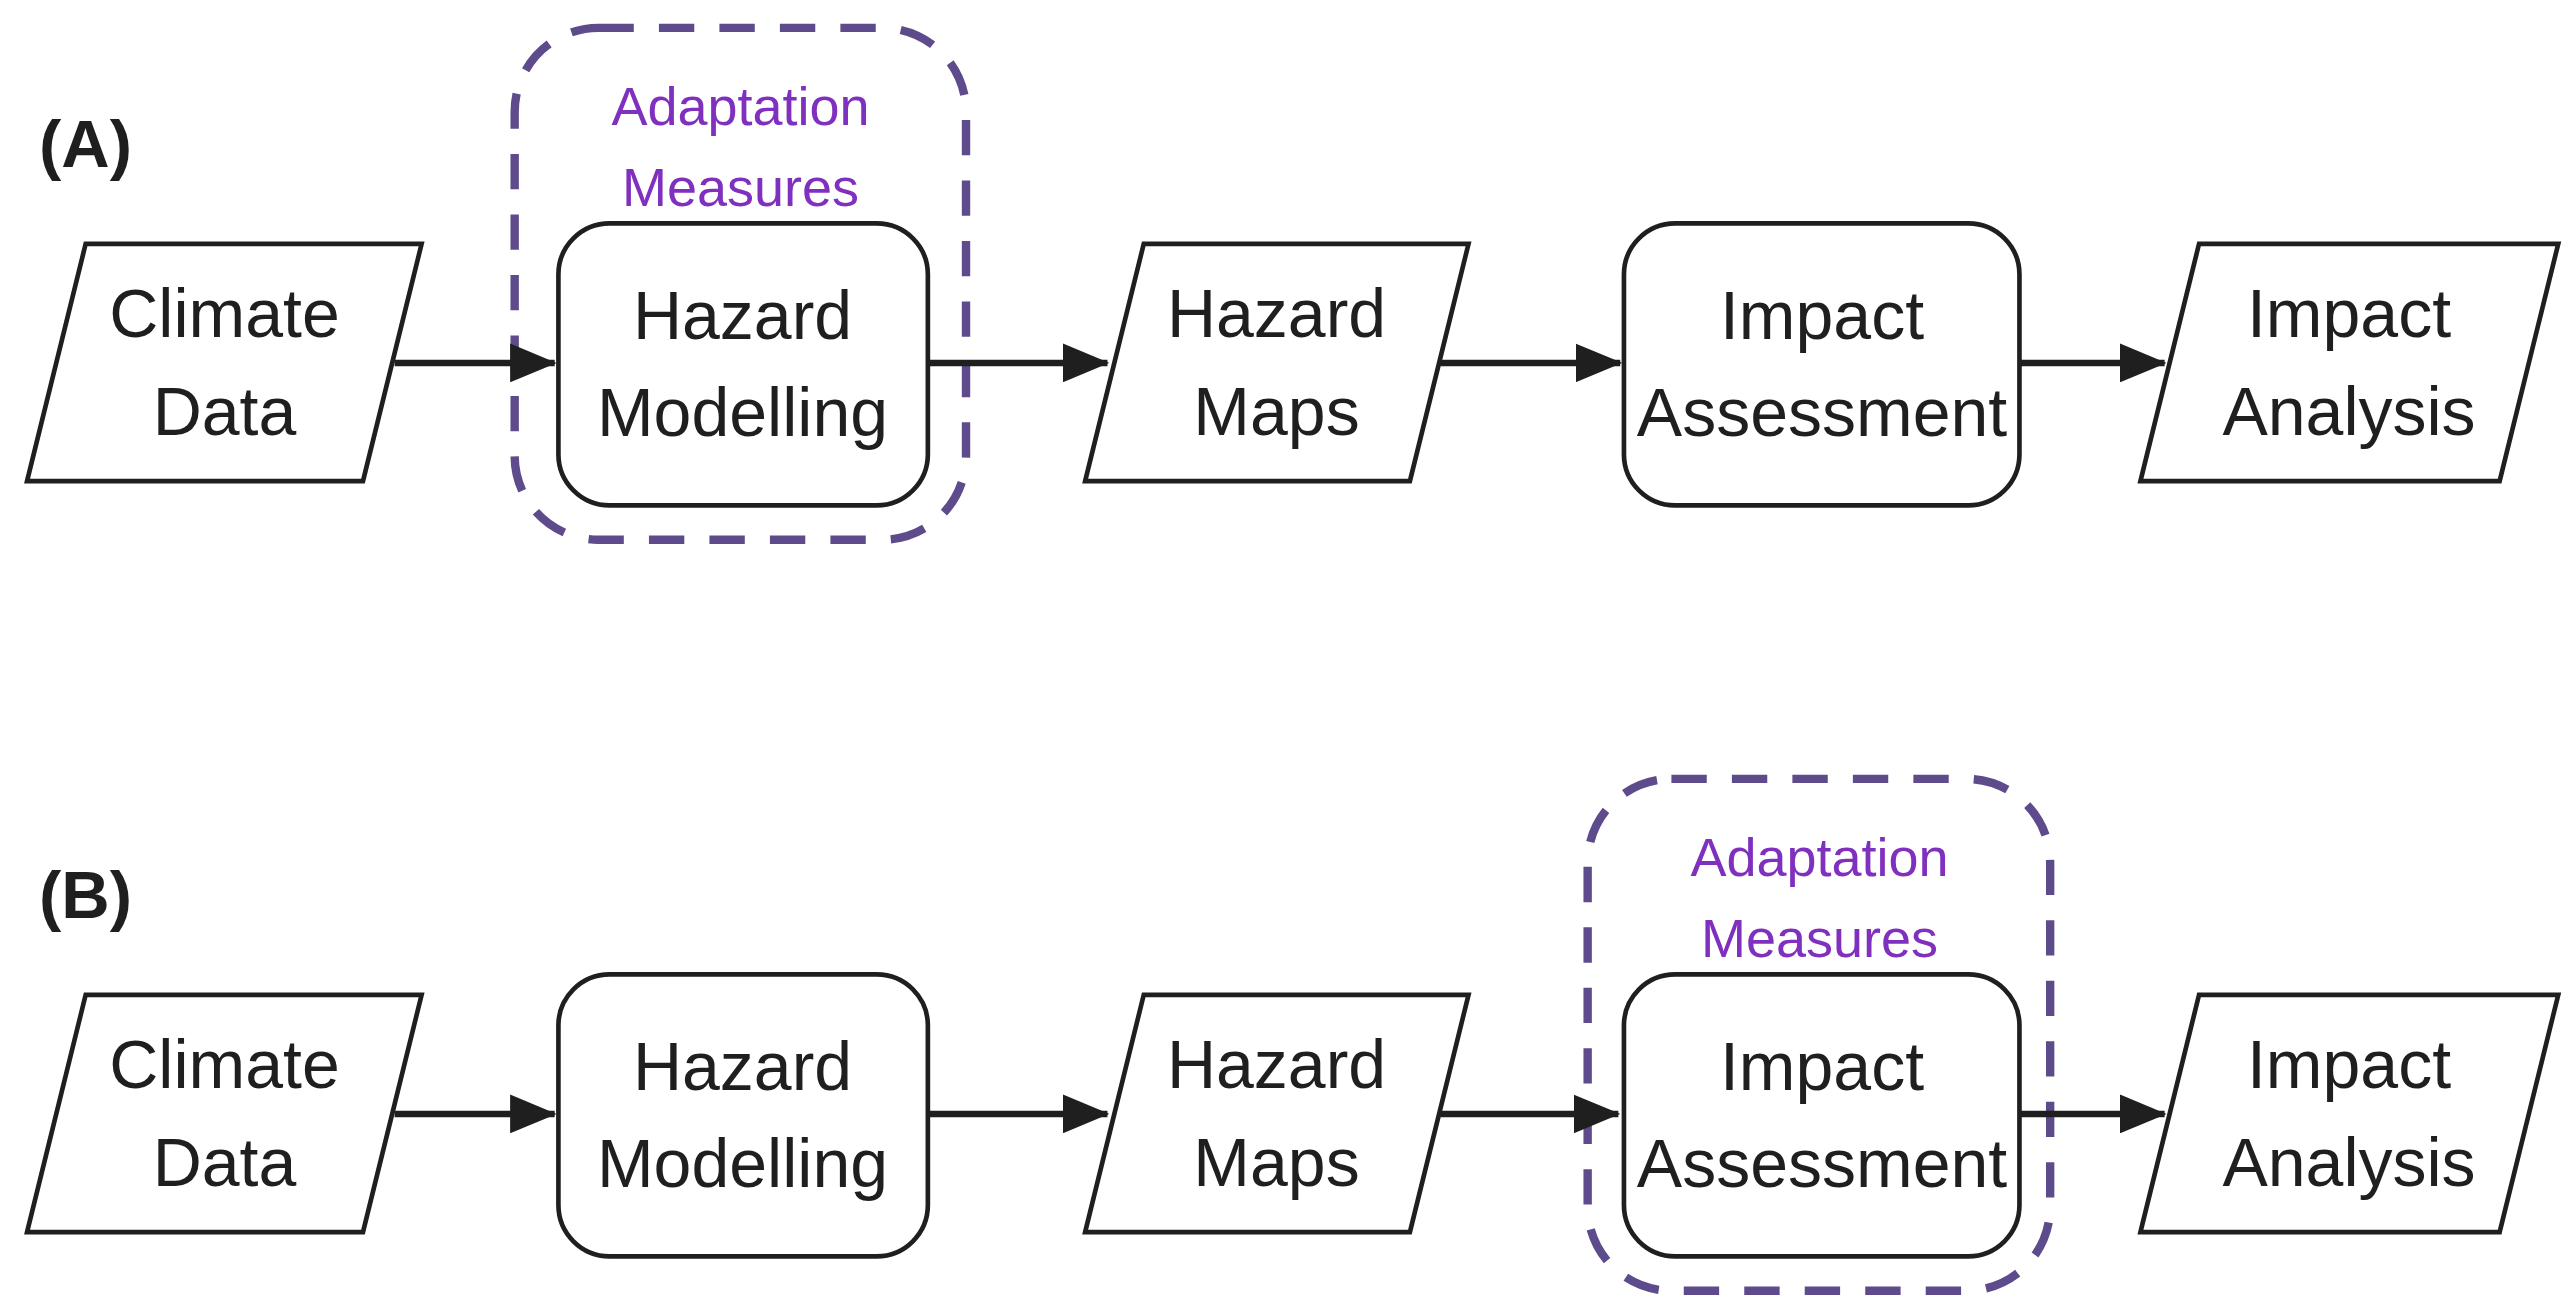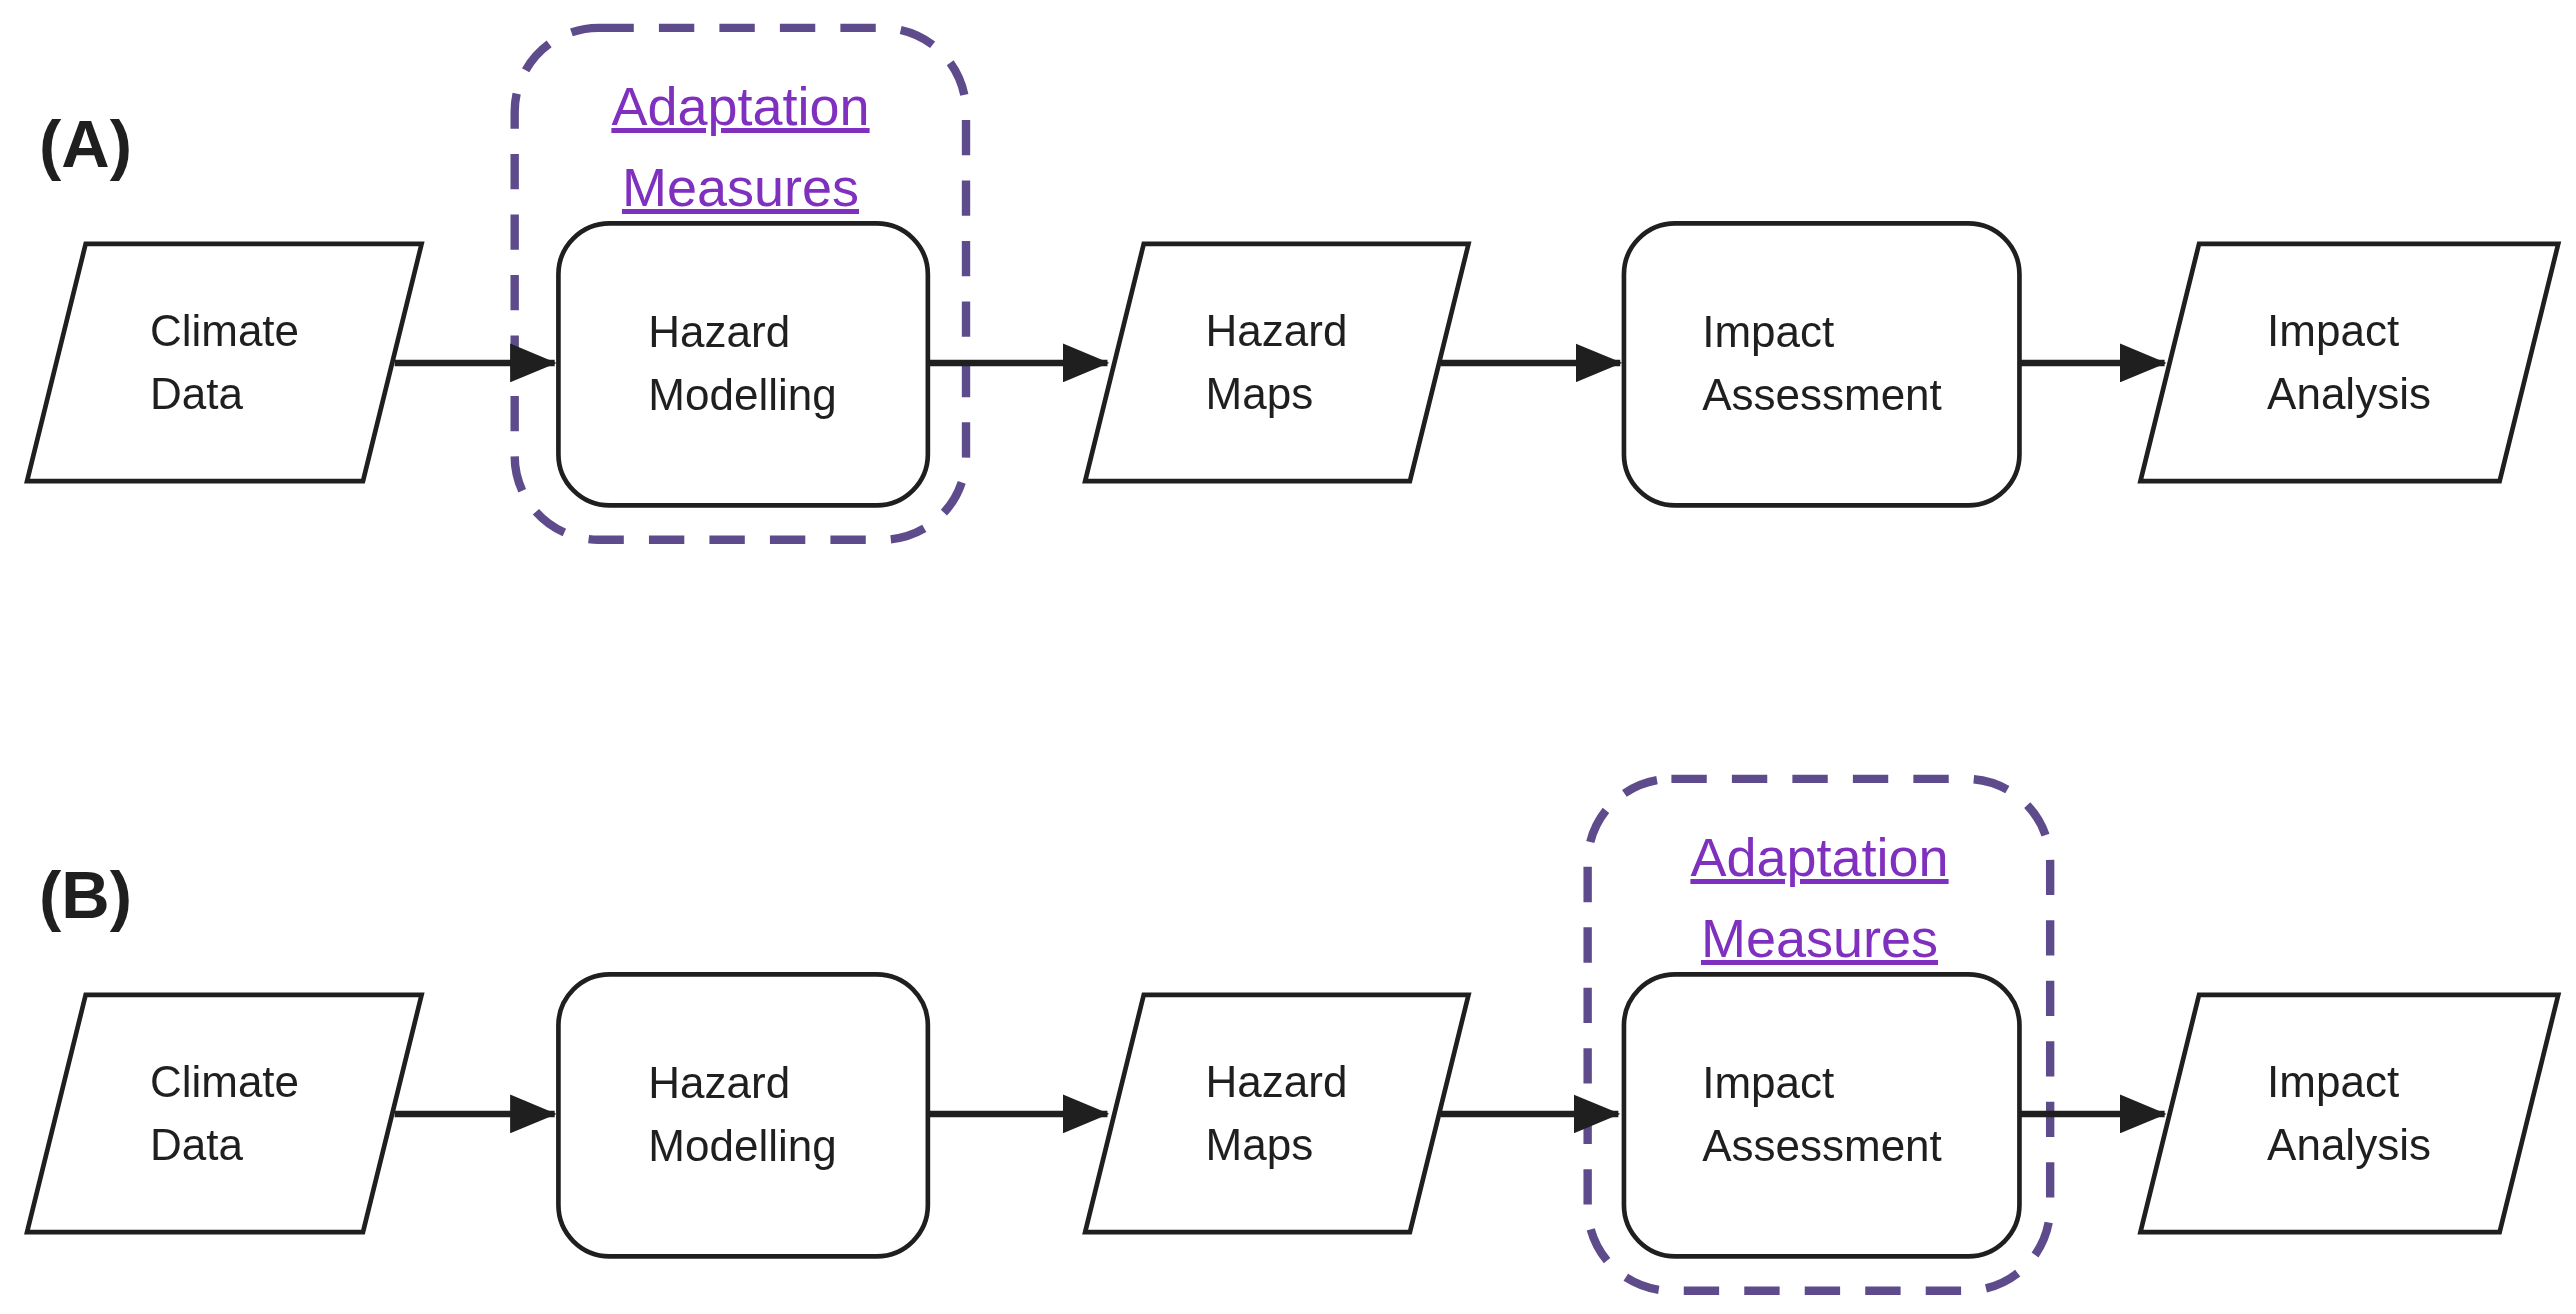--- a/index.html
+++ b/index.html
@@ -41,37 +41,36 @@
     stroke-width: 9;
     stroke-dasharray: 38 27;
     stroke-linecap: butt;
   }
   .label-layer { position: absolute; left: 0; top: 0; width: 100%; height: 100%; }
   .node-label {
     position: absolute;
     display: flex;
     align-items: center;
     justify-content: center;
-    text-align: left;
+    text-align: center;
     white-space: pre-line;
-    font-size: 44px;
+    font-size: 68px;
     line-height: 1.43;
     color: var(--ink);
   }
   .adaptation-label {
     position: absolute;
     display: flex;
     align-items: center;
     justify-content: center;
     text-align: center;
     white-space: pre-line;
     font-size: 54px;
     line-height: 1.5;
     color: var(--accent-text);
-    text-decoration: underline;
   }
   .row-label {
     position: absolute;
     font-size: 67px;
     font-weight: 700;
     line-height: 1;
     color: var(--ink);
   }
 </style>
 </head>

